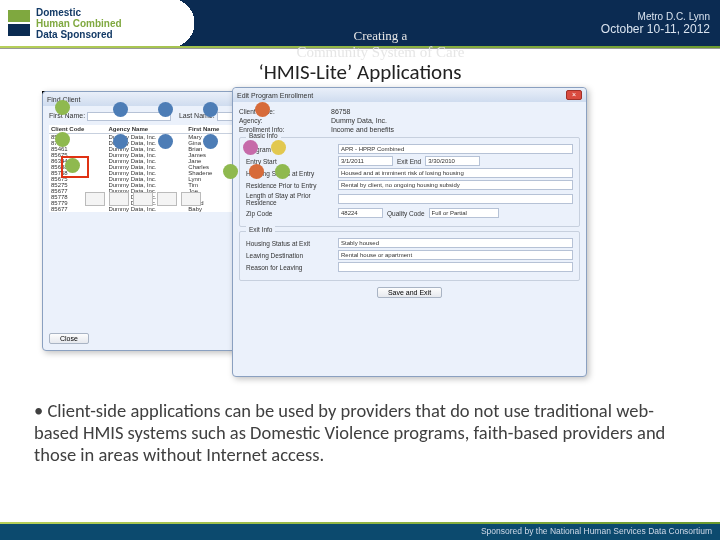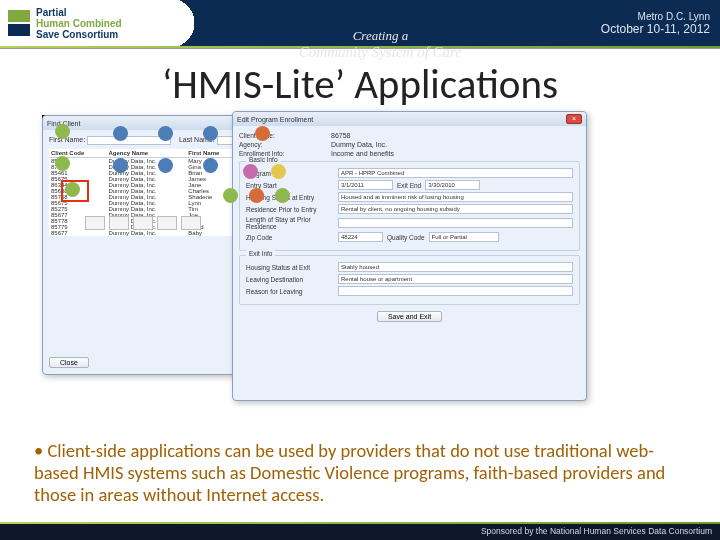--- a/index.html
+++ b/index.html
@@ -7,29 +7,29 @@
 
   .top-banner { height: 46px; background: linear-gradient(#0b2b52,#0b2b52); display: flex; align-items: center; color: #fff; position: relative; }
   .banner-left { display: flex; align-items: center; background: #fff; height: 46px; padding: 4px 8px; width: 170px; }
   .banner-left .logo-bars { width: 22px; height: 30px; display: flex; flex-direction: column; justify-content: center; gap: 2px; margin-right: 6px; }
   .banner-left .logo-bars span { display:block; height:12px; width:22px; }
   .banner-left .logo-bars .b1 { background:#7fa83f; }
   .banner-left .logo-bars .b2 { background:#0b2b52; }
   .banner-left .org { font-size: 10px; line-height: 11px; color:#133a66; font-weight:600; }
   .banner-left .org em { color:#7fa83f; font-style: normal; }
   .banner-wave { position:absolute; left:170px; top:0; width:120px; height:46px; background: radial-gradient(circle at 0 50%, #fff 0%, #fff 20%, transparent 20%), #0b2b52; }
-  .banner-mid { flex:1; text-align:center; font-family: Georgia, serif; font-style: italic; font-size: 13px; color:#e6e6e6;margin-top:43px; }
+  .banner-mid { flex:1; text-align:center; font-family: Georgia, serif; font-size: 13px; color:#e6e6e6;margin-top:43px; }
   .banner-mid .line2 { font-size: 15px; }
   .banner-right { text-align:right; padding: 0 10px; }
   .banner-right .conf { font-weight:700; font-size:14px; color:#fff; }
   .banner-right .loc { font-size:10px; color:#d9e3ef; }
   .banner-right .date { font-size:12px; color:#d9e3ef; }
   .banner-accent { height:3px; width:100%; background: linear-gradient(90deg,#b7d05a,#6b9a2f); border-bottom:1px solid #999; }
 
-  .slide-title { font-family: Calibri, "Segoe UI", Arial, sans-serif; font-size: 41px; text-align:center; margin: 10px 0 6px; color:#222; }
+  .slide-title { font-family: Calibri, "Segoe UI", Arial, sans-serif; font-size: 21px; text-align:center; margin: 10px 0 6px; color:#222; }
 
   .shots { position: relative; width: 636px; height: 295px; margin: 0 auto; }
   .win { position:absolute; background:#ebf1fb; border:1px solid #8aa0c0; border-radius:4px; box-shadow: 2px 2px 6px rgba(0,0,0,.25); font-size:7px; color:#333; }
   .win .titlebar { background: linear-gradient(#e9eff9,#cfdcef); height:14px; border-radius:4px 4px 0 0; padding:1px 4px; font-size:7px; color:#333; display:flex; align-items:center; }
   .win .x { margin-left:auto; width:16px; height:10px; background:#d94b3f; border:1px solid #a03028; border-radius:2px; color:#fff; font-size:7px; line-height:8px; text-align:center; }
   .win label { color:#333; }
   .field { background:#fff; border:1px solid #b6c2d6; height:9px; display:inline-block; vertical-align:middle; }
   .btn { background: linear-gradient(#fdfdfd,#e6e9ee); border:1px solid #a9b4c4; border-radius:2px; font-size:7px; padding:1px 10px; }
   .win .inner { padding:4px 6px; }
 
@@ -52,39 +52,39 @@
   #edit .save-row { text-align:center; margin-top:6px; }
 
   
   #diag { left:380px; top:170px; width:255px; height:120px; background:#fff; border:1.5px solid #000; border-radius:0; }
   #diag .nodes { position:relative; width:100%; height:100%; }
   .node { position:absolute; width:15px; height:15px; border-radius:50%; }
   .ng { background:#8fb94f; } .nb { background:#4d7db6; } .nr { background:#d76b3a; } .np { background:#c66aa9; } .ny { background:#e2c84f; }
   .hilite { position:absolute; border:2px solid #e03214; width:28px; height:22px; left:18px; top:64px; }
   .box { position:absolute; width:20px; height:14px; background:#f4f4f4; border:1px solid #bbb; bottom:4px; }
 
-  .bullet { margin: 30px 34px 0; font-family: Calibri, Arial, sans-serif; font-size: 18.5px; line-height: 1.18; color:#a16207; }
+  .bullet { margin: 14px 34px 0; font-family: Calibri, Arial, sans-serif; font-size: 18.5px; line-height: 1.18; color:#404040; }
   .bullet::before { content:"• "; }
 
-  .footer { position:absolute; bottom:0; left:0; right:0; height:16px; background:#0f172a; color:#cfd9e8; font-size:8.5px; text-align:right; padding:2px 8px; }
+  .footer { position:absolute; bottom:0; left:0; right:0; height:16px; background:#0c4a6e; color:#cfd9e8; font-size:8.5px; text-align:right; padding:2px 8px; }
   .footer-accent { position:absolute; bottom:16px; left:0; right:0; height:2px; background: linear-gradient(90deg,#b7d05a,#6b9a2f); }
 </style>
 </head>
 <body>
 
 <div class="top-banner">
   <div class="banner-left">
     <div class="logo-bars">
         <span class="b1"></span>
         <span class="b2"></span>
       </div>
     <div class="org">
-      <span>Partial</span><br>
+      <span>Domestic</span><br>
       <em>Human Combined</em><br>
-      <span>Save Consortium</span>
+      <span>Data Sponsored</span>
     </div>
   </div>
   <div class="banner-wave"></div>
   <div class="banner-mid">
     <span>Creating a</span><br>
     <span class="line2">Community System of Care</span>
   </div>
   <div class="banner-right">
     <div class="loc">Metro D.C. Lynn</div>
     <div class="date">October 10-11, 2012</div>

